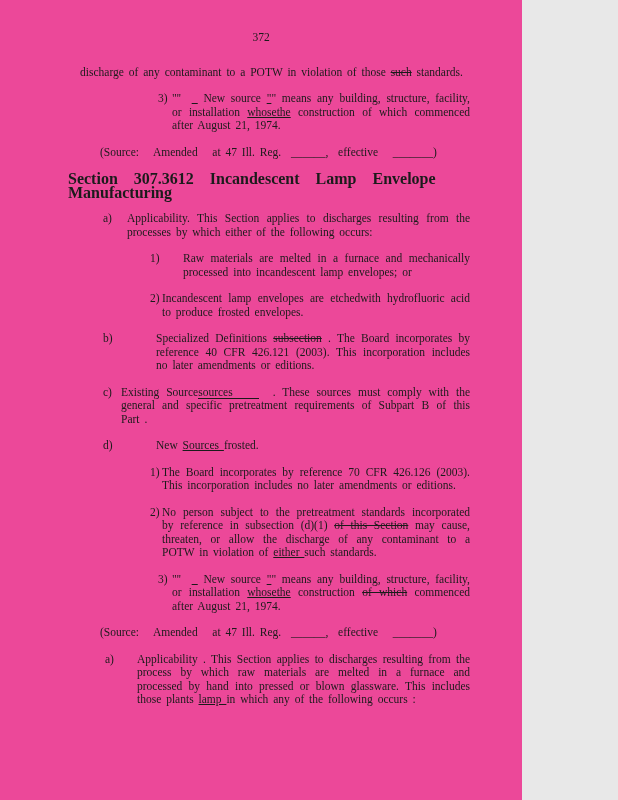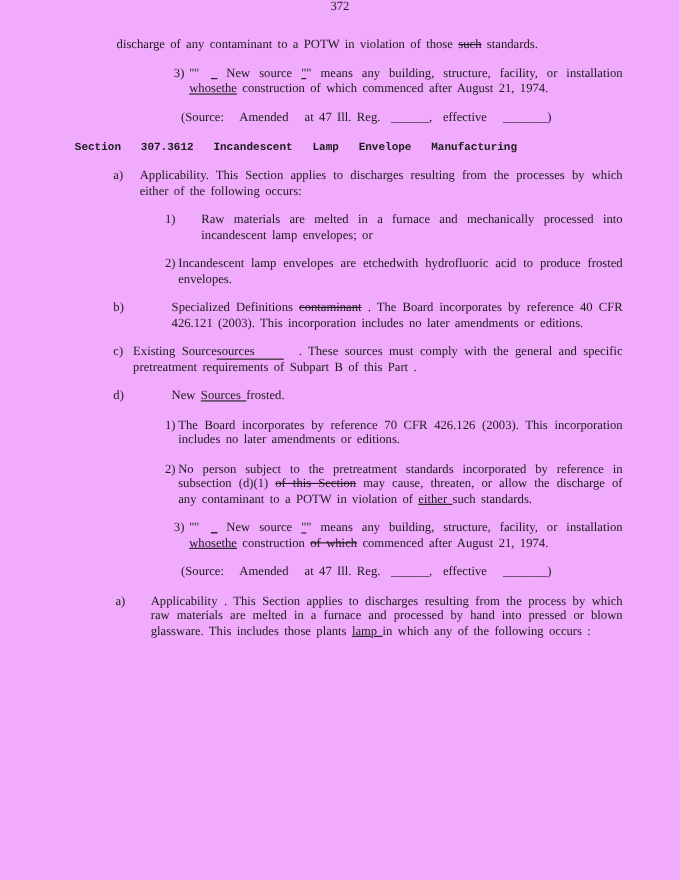--- a/index.html
+++ b/index.html
@@ -1,49 +1,50 @@
 <!DOCTYPE html>
 <html><head>
 <meta charset="utf-8">
 <style>
   html,body{margin:0;padding:0;background:#e8e8e8;}
   .page{
     position:relative;
-    width:618px;height:800px;
-    background:#f0abfc;
+    width:522px;height:800px;
+    background:#ec4899;
     font-family:"Liberation Serif", serif;
     color:#1b1b1b;
     font-size:11.5px;
     line-height:13.5px;
     overflow:hidden;
     box-sizing:border-box;
+    padding-top:31px;
     padding-right:52px;
   }
   .page-number{
     text-align:center;
     margin-bottom:21px;
     padding-left:52px; 
   }
   .block{display:flex;margin-bottom:13px;}
   .marker{flex:0 0 auto;white-space:nowrap;}
   .body{flex:1 1 auto;text-align:justify;word-spacing:2px;}
-  .heading{font-weight:bold;word-spacing:12px;font-size:10px;font-family:Liberation Mono, monospace;}
-  .source .body{white-space:pre-wrap;text-align:center;}
+  .heading{font-weight:bold;word-spacing:12px;font-size:16px;}
+  .source .body{white-space:pre-wrap;text-align:left;}
   .u{text-decoration:underline;}
   .s{text-decoration:line-through;}
   .g{margin-right:11px;}
   .x{text-decoration:none;border-bottom:1px solid #1b1b1b;padding-right:26px;margin-right:14px;}
 </style>
 </head>
 <body>
 
 <div class="page">
   <div class="page-number">372</div>
   <div id="doc-blocks">
-      <div class="block para" style="margin-left: 106px;">
+      <div class="block para" style="margin-left: 80px;">
         <span class="body"><span>discharge of any contaminant to a POTW in violation of those </span><span class="s">such</span><span> standards.</span></span>
       </div>
       <div class="block para" style="margin-left: 158px;">
         <span class="marker" style="width: 14px;">3)</span>
         <span class="body"><span class="g">"''</span><span class="u">_</span><span> New source </span><span class="u">"</span><span>" means any building, structure, facility, or installation </span><span class="u">whosethe</span><span> construction of which commenced after August 21, 1974.</span></span>
       </div>
       <div class="block source" style="margin-left: 100px;">
         <span class="body"><span>(Source:   Amended   at 47 Ill. Reg.  ______,  effective   _______)</span></span>
       </div>
       <div class="block heading" style="margin-left: 68px;">Section 307.3612 Incandescent Lamp Envelope Manufacturing</div>
@@ -54,21 +55,21 @@
       <div class="block para" style="margin-left: 150px;">
         <span class="marker" style="width: 33px;">1)</span>
         <span class="body"><span>Raw materials are melted in a furnace and mechanically processed into incandescent lamp envelopes; or</span></span>
       </div>
       <div class="block para" style="margin-left: 150px;">
         <span class="marker" style="width: 12px;">2)</span>
         <span class="body"><span>Incandescent lamp envelopes are etchedwith hydrofluoric acid to produce frosted envelopes.</span></span>
       </div>
       <div class="block para" style="margin-left: 103px;">
         <span class="marker" style="width: 53px;">b)</span>
-        <span class="body"><span>Specialized Definitions </span><span class="s">contaminant</span><span> . The Board incorporates by reference 40 CFR 426.121 (2003). This incorporation includes no later amendments or editions.</span></span>
+        <span class="body"><span>Specialized Definitions </span><span class="s">subsection</span><span> . The Board incorporates by reference 40 CFR 426.121 (2003). This incorporation includes no later amendments or editions.</span></span>
       </div>
       <div class="block para" style="margin-left: 103px;">
         <span class="marker" style="width: 18px;">c)</span>
         <span class="body"><span>Existing Source</span><span class="x">sources</span><span>. These sources must comply with the general and specific pretreatment requirements of Subpart B of this Part .</span></span>
       </div>
       <div class="block para" style="margin-left: 103px;">
         <span class="marker" style="width: 53px;">d)</span>
         <span class="body"><span>New </span><span class="u">Sources </span><span>frosted.</span></span>
       </div>
       <div class="block para" style="margin-left: 150px;">

